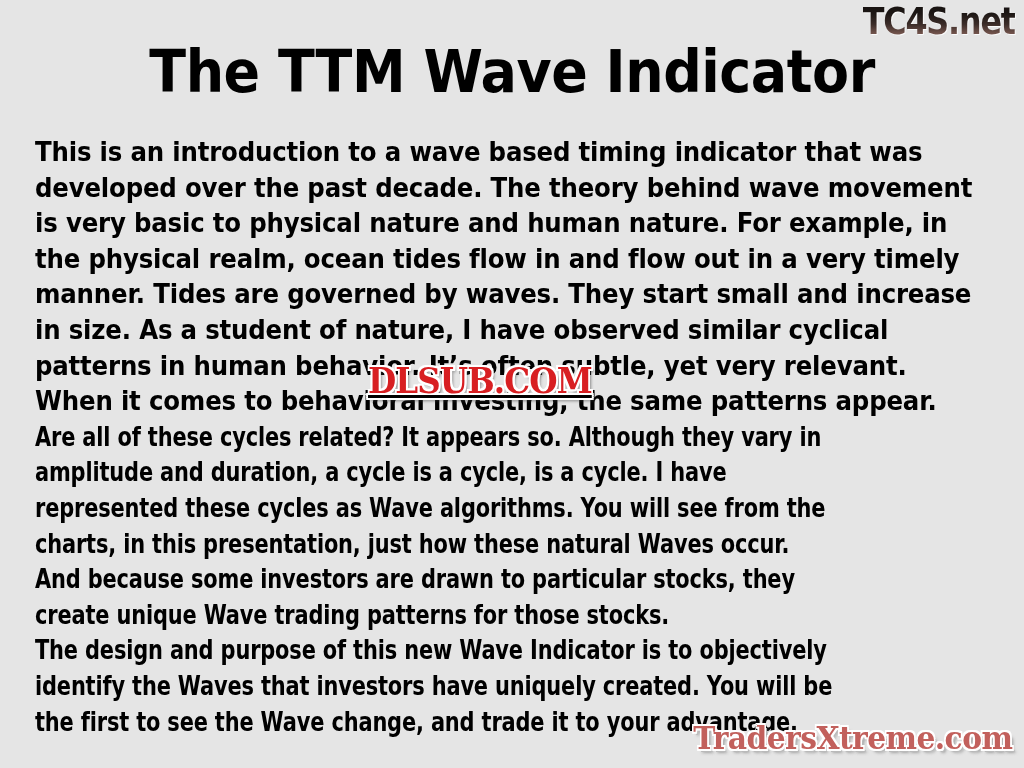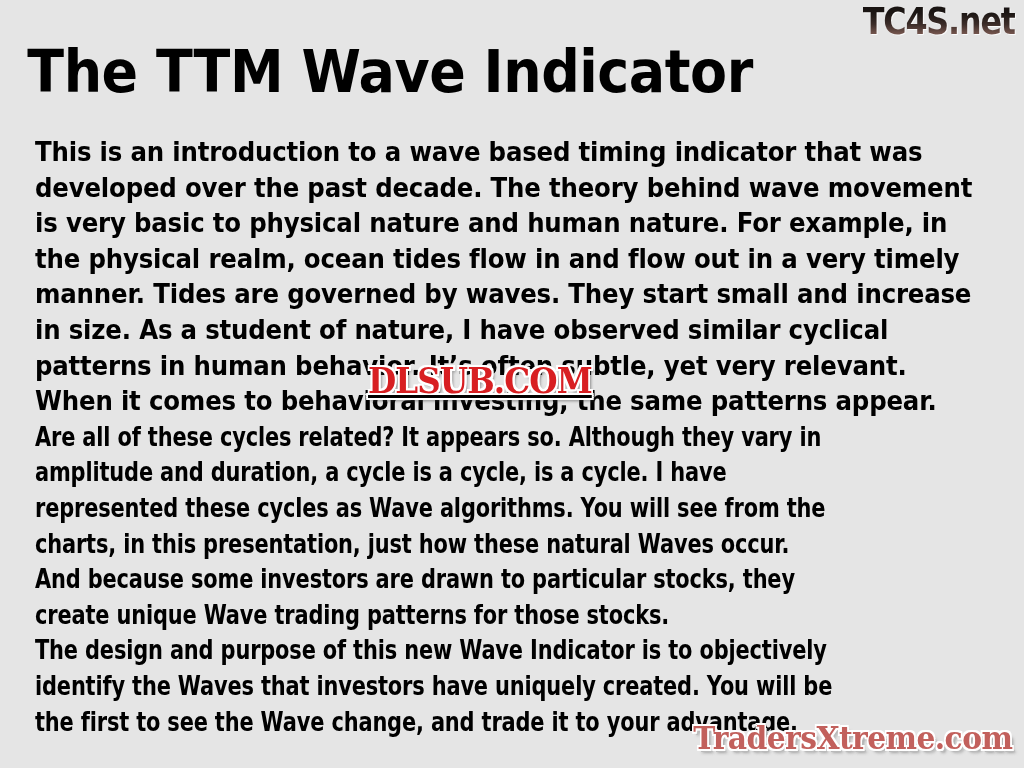--- a/index.html
+++ b/index.html
@@ -52,21 +52,21 @@
     text-shadow: 0 0 0 rgba(0,0,0,0);
     filter: drop-shadow(1px 1px 0 rgba(255,255,255,0.85));
   }
 
   
   #title {
     position: absolute;
     top: 40px;
     left: 0;
     width: 1024px;
-    text-align: left;
+    text-align: center;
   }
   #title .title-text {
     font-family: "DejaVu Sans", sans-serif;
     font-weight: bold;
     font-size: 58px;
     line-height: 64px;
     letter-spacing: -0.5px;
     color: #000000;
     transform: scaleX(0.93);
     display: inline-block;

